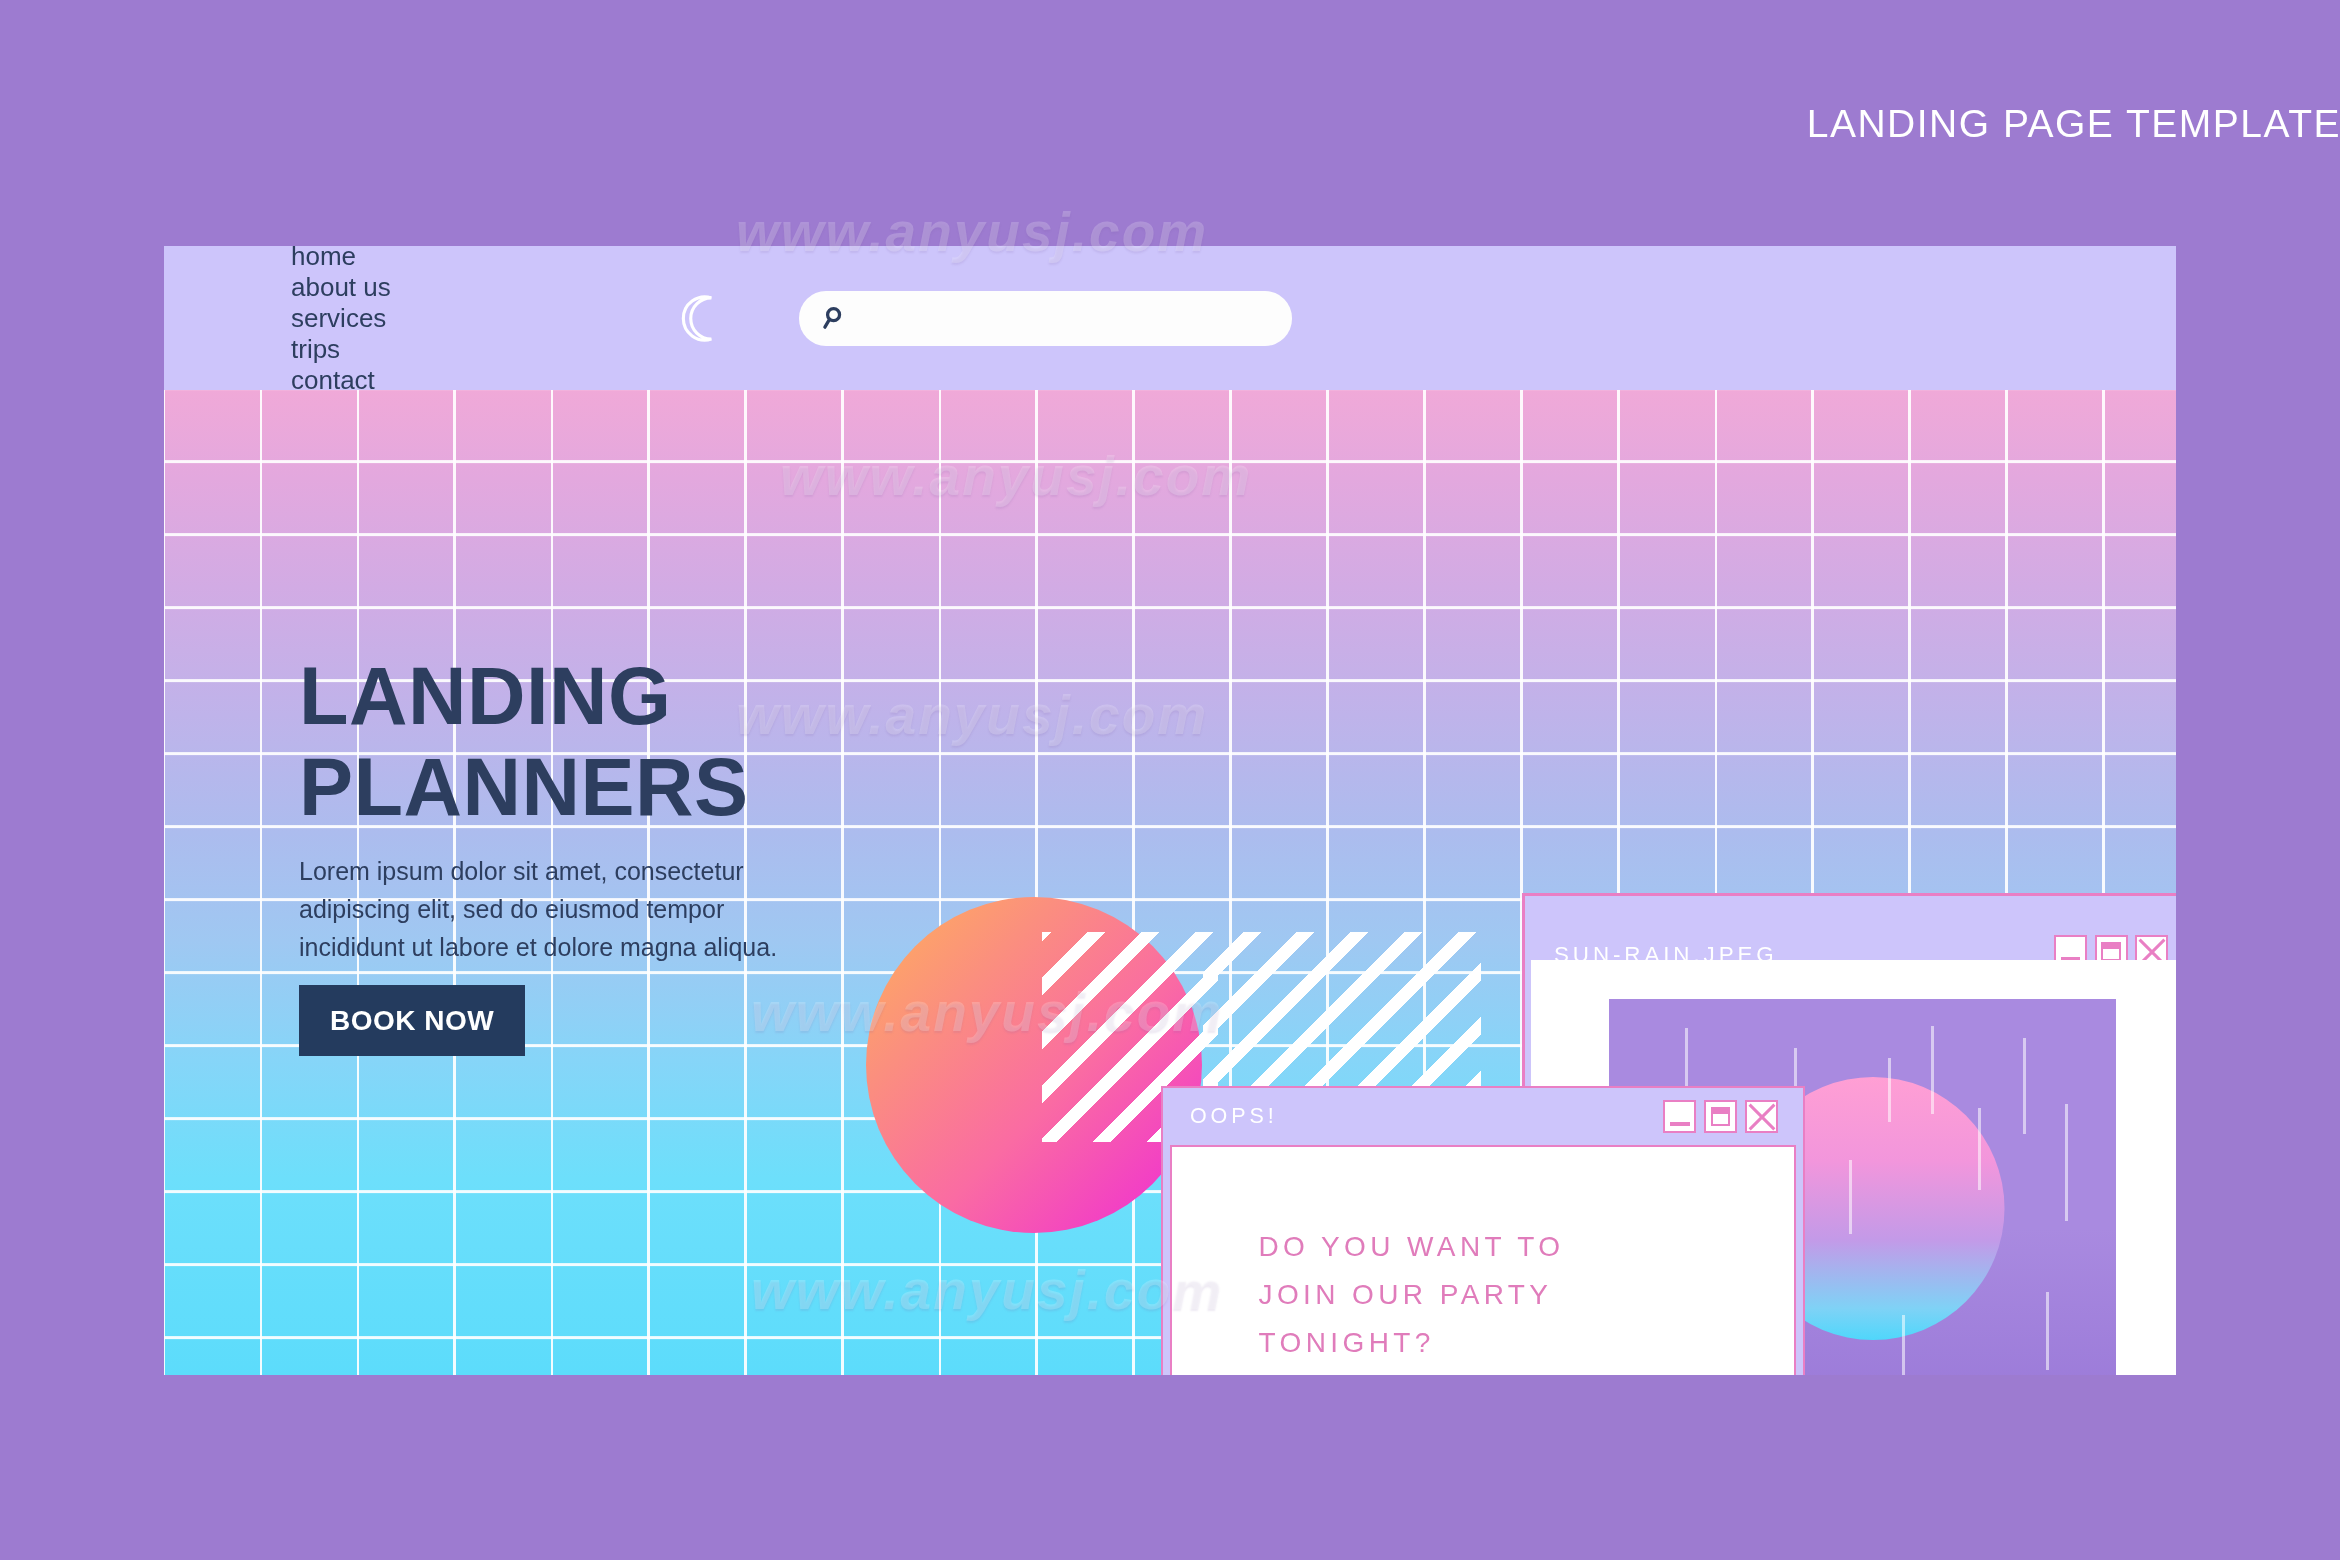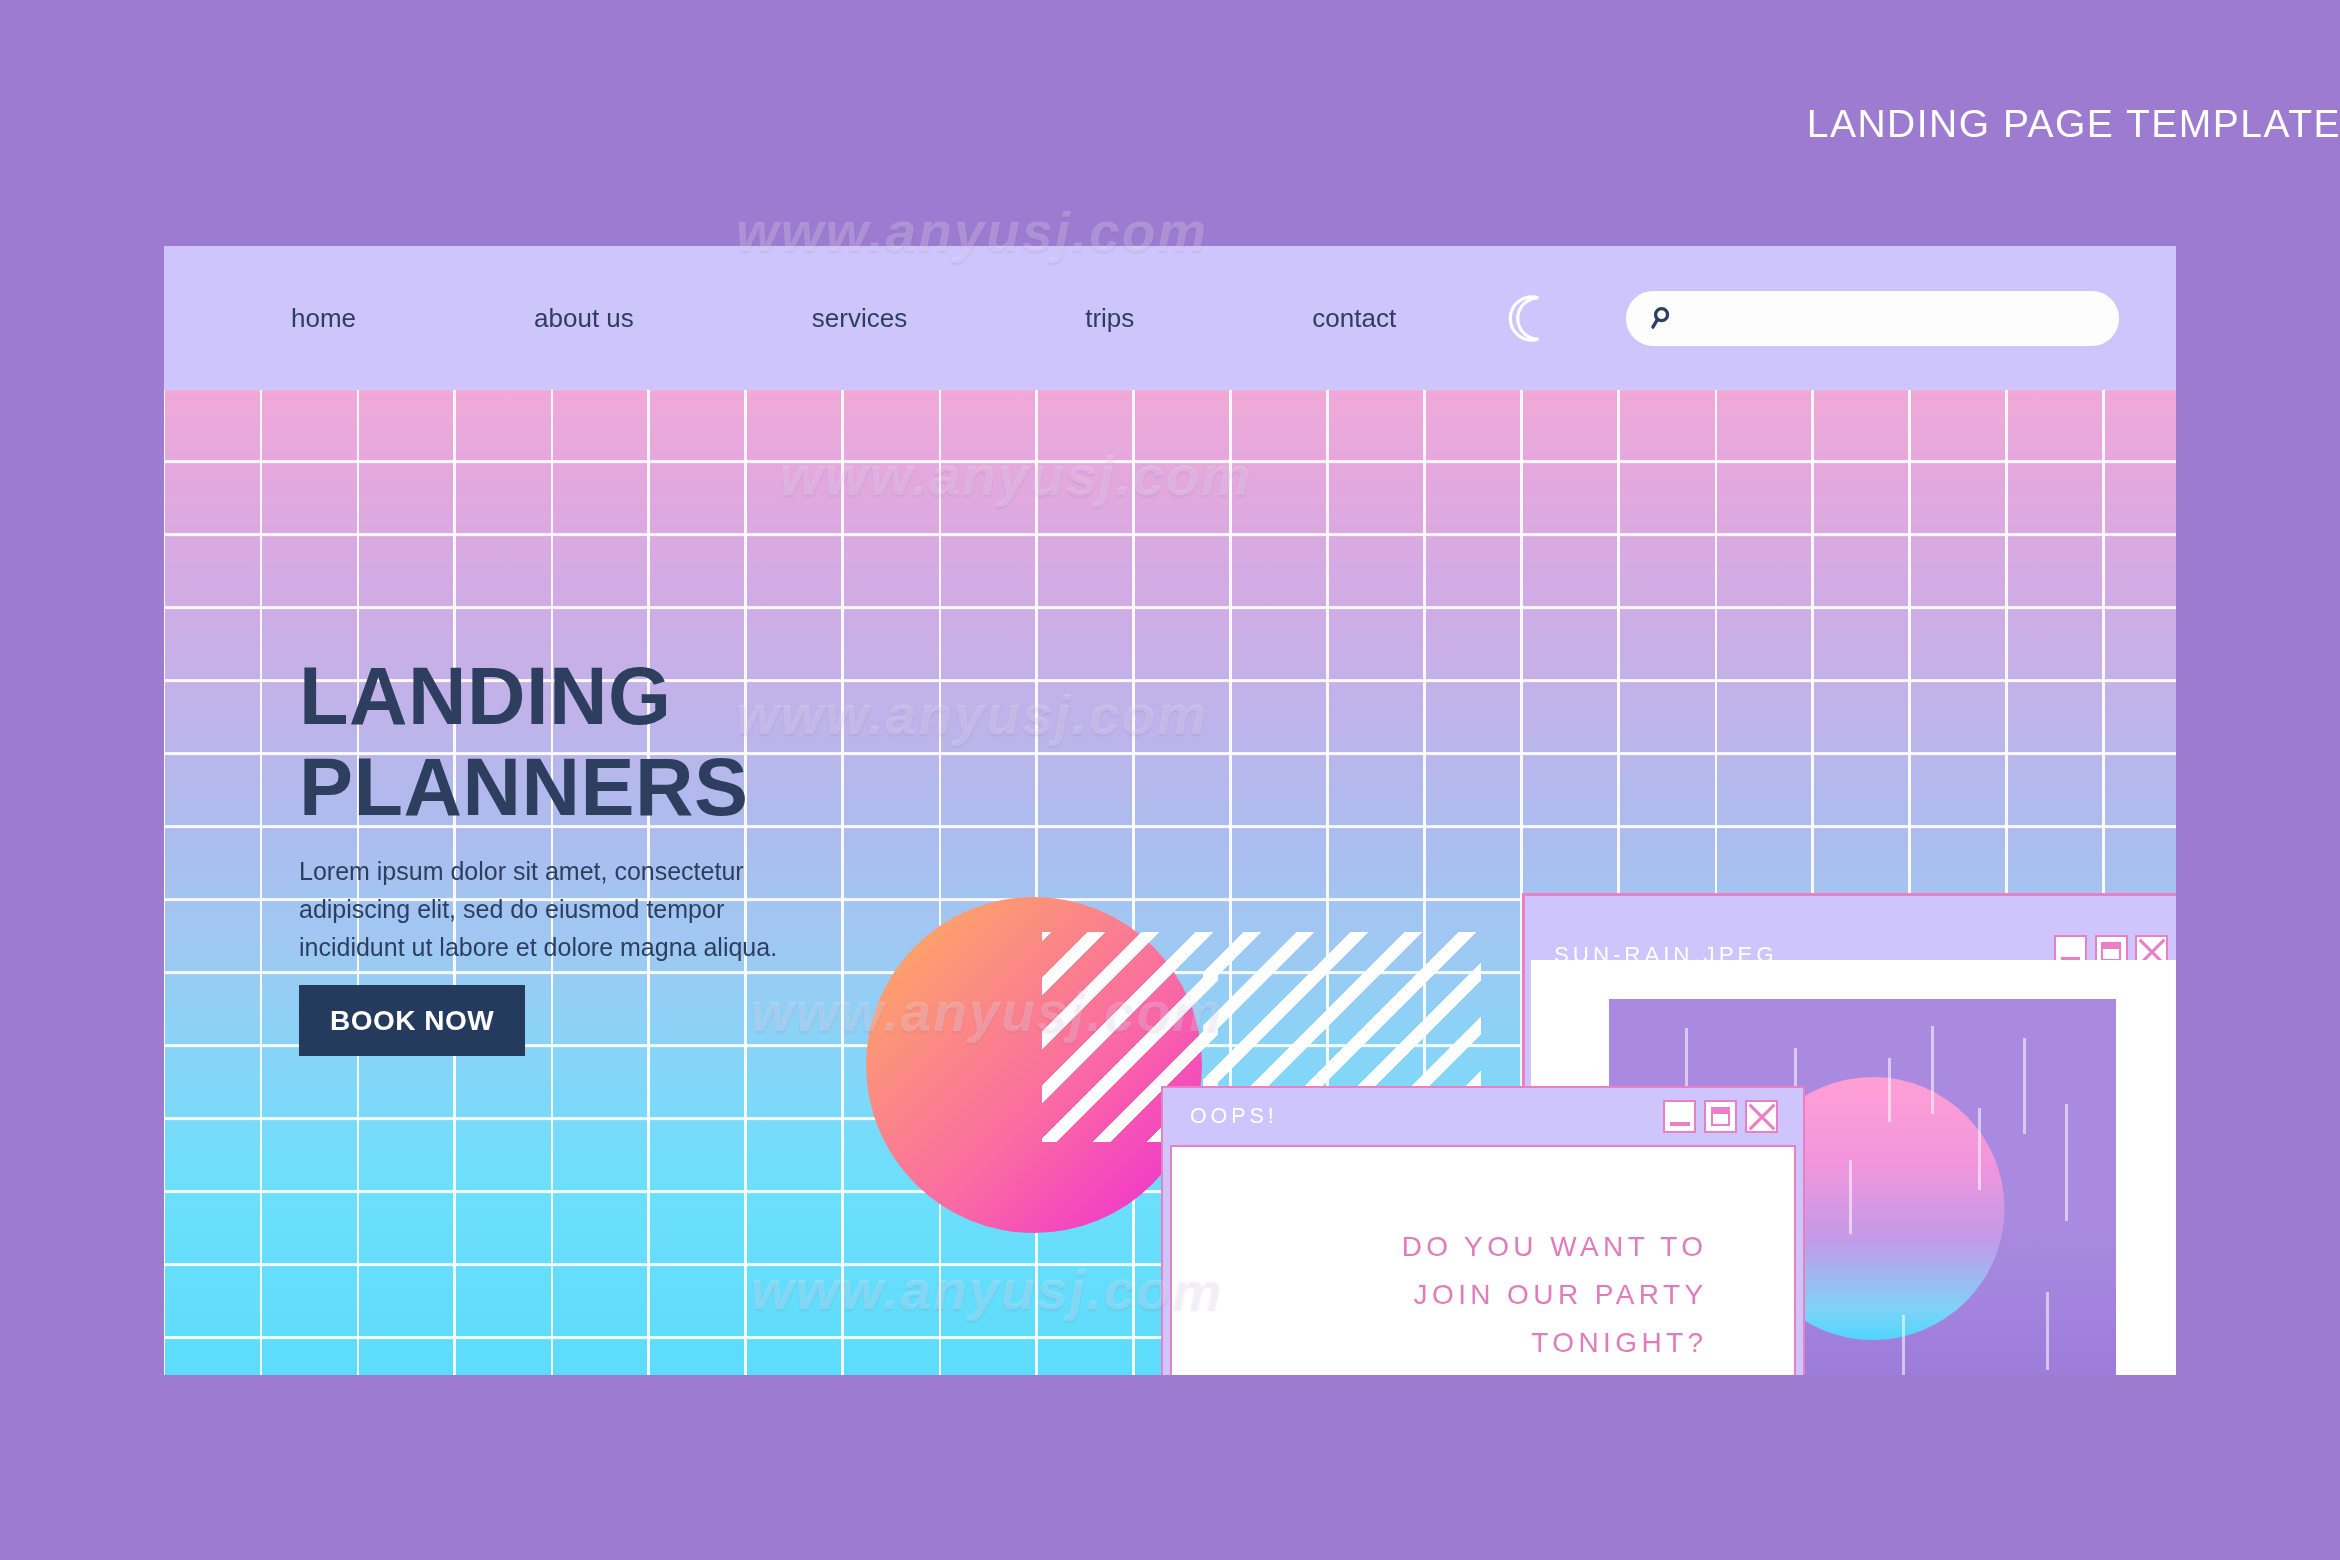--- a/index.html
+++ b/index.html
@@ -54,22 +54,23 @@
 
   
   .navbar {
     position:absolute; top:0; left:0;
     width:100%; height:144px;
     background:#cdc5fb;
     display:flex; align-items:center;
     z-index:12;
   }
   .nav-links {
-    display:flex; align-items:center;
+    display:flex; 
     margin-left:127px;
+    flex-direction:column;
   }
   .nav-link {
     color:#2d3e5f;
     font-size:26px;
     margin-right:178px;
     white-space:nowrap;
     cursor:pointer;
   }
   .nav-link:last-child { margin-right:0; }
   .moon-icon {
@@ -309,21 +310,21 @@
     left:6.8px; right:6.8px; top:57px; bottom:6.8px;
     background:#ffffff;
     border:2.9px solid #e97fc4;
     display:flex;
     flex-direction:column;
     align-items:center;
   }
   .dlg-question {
     margin-top:76px;
     width:449px;
-    text-align:right;
+    text-align:left;
     color:#e07cbb;
     font-size:28px;
     letter-spacing:4.4px;
     line-height:1.72;
   }
 </style>
 </head>
 <body>
 
 <div class="page-title">LANDING PAGE TEMPLATE</div>

